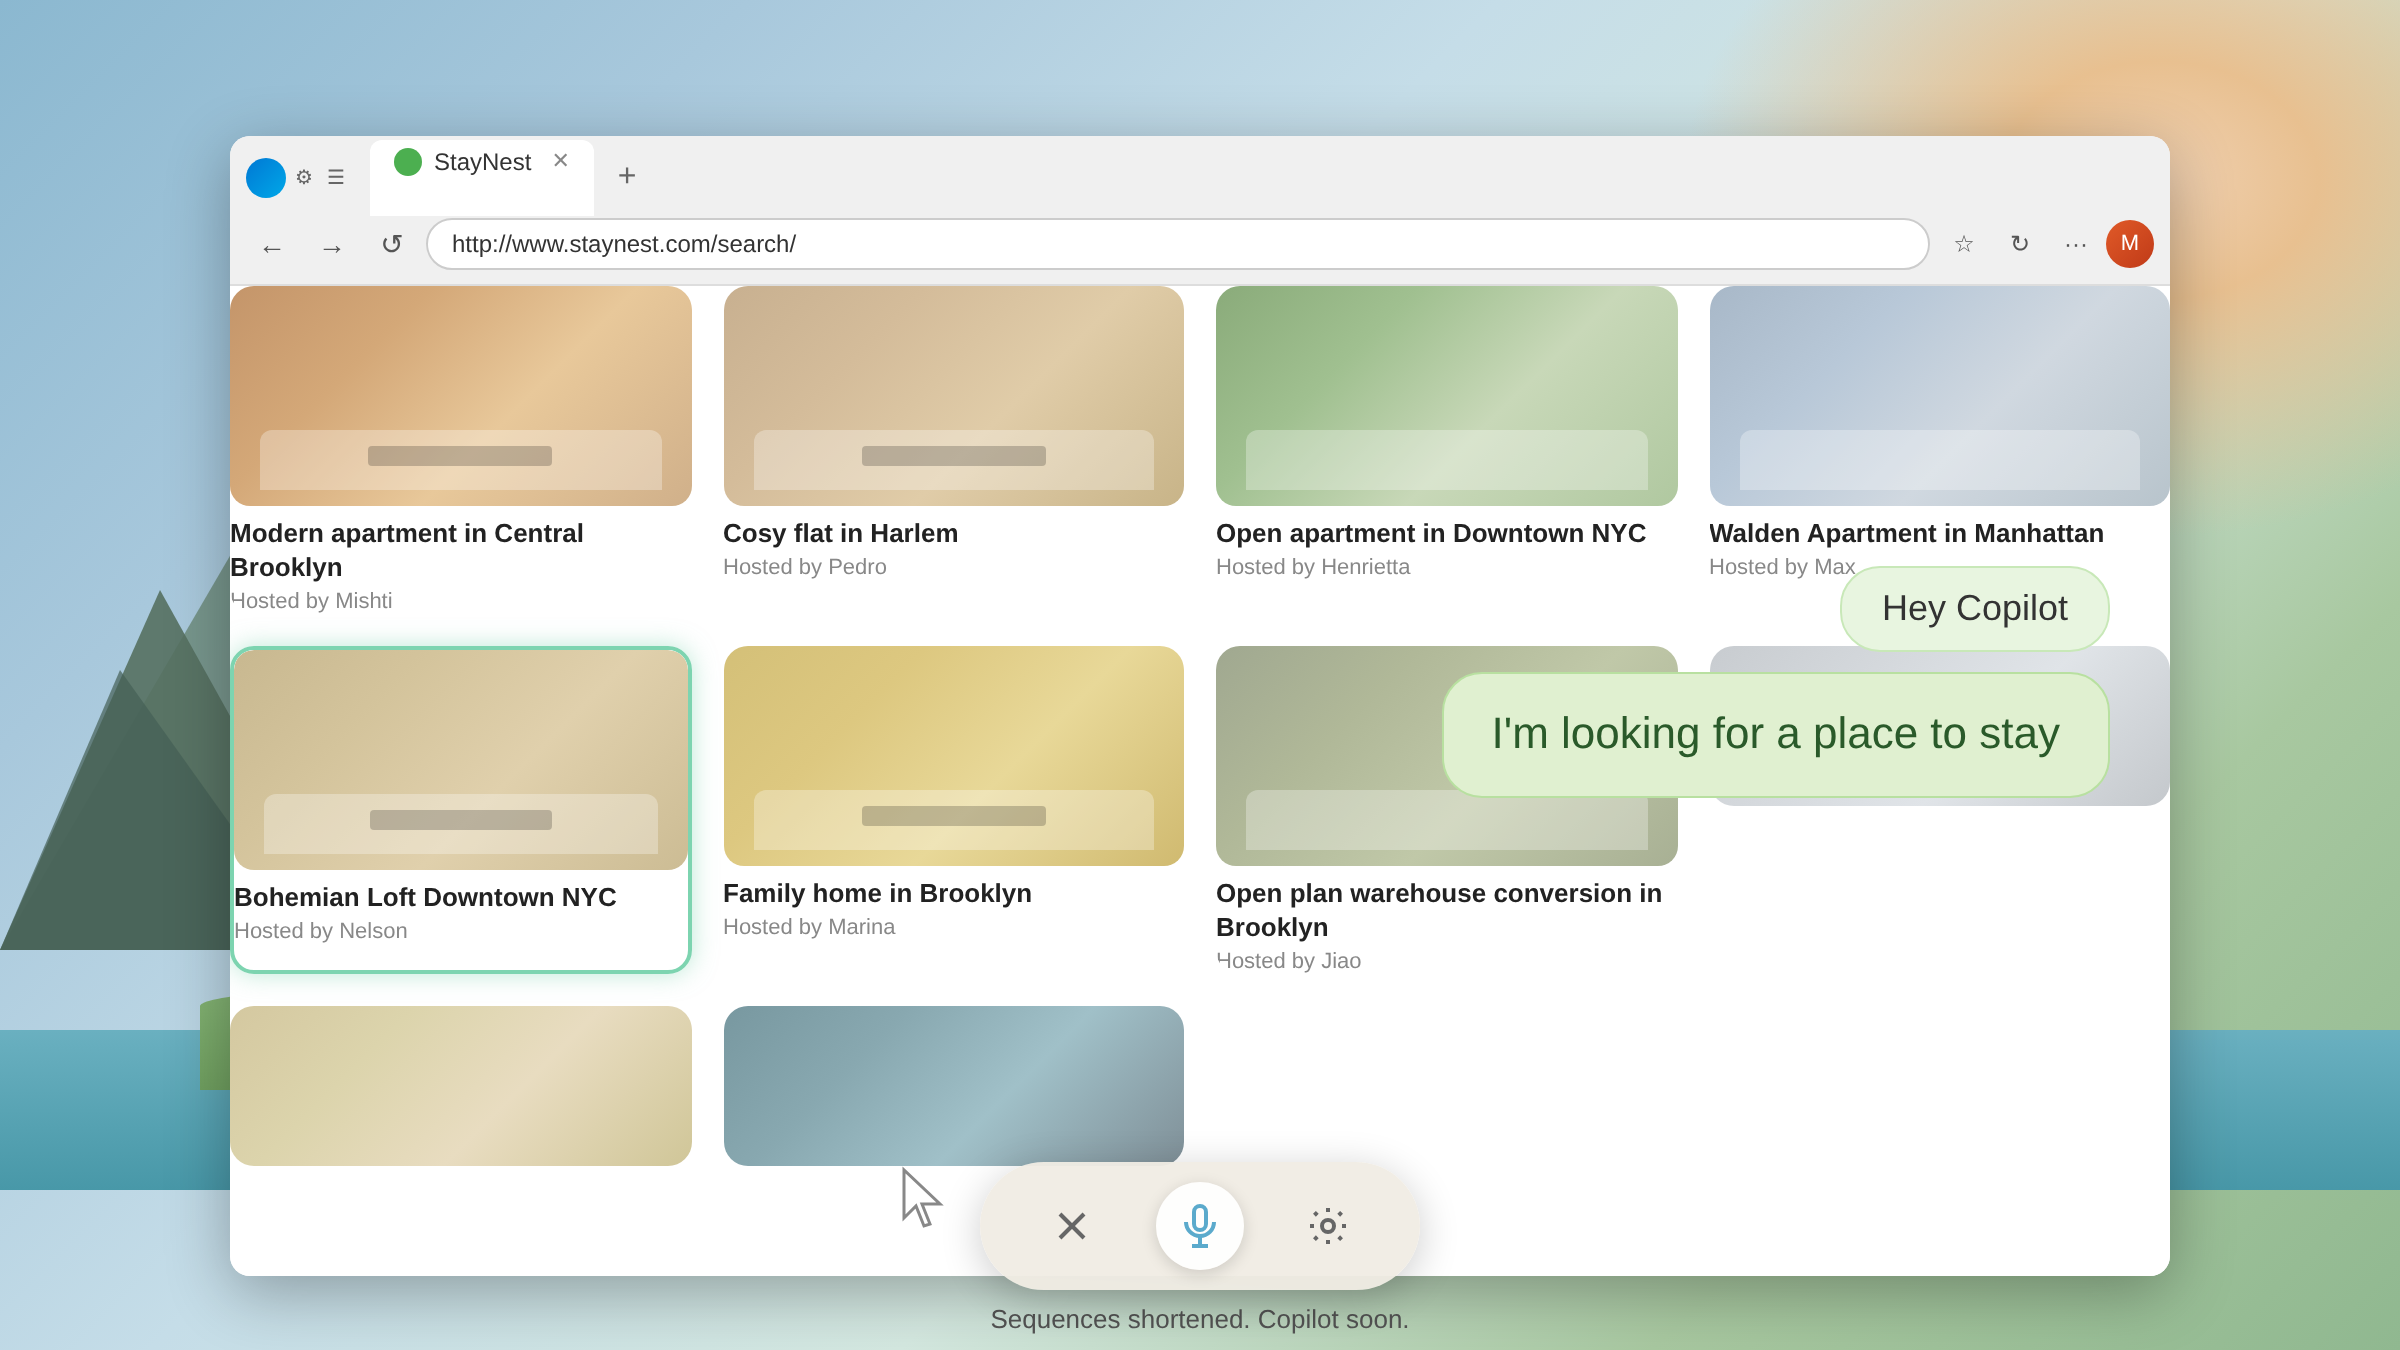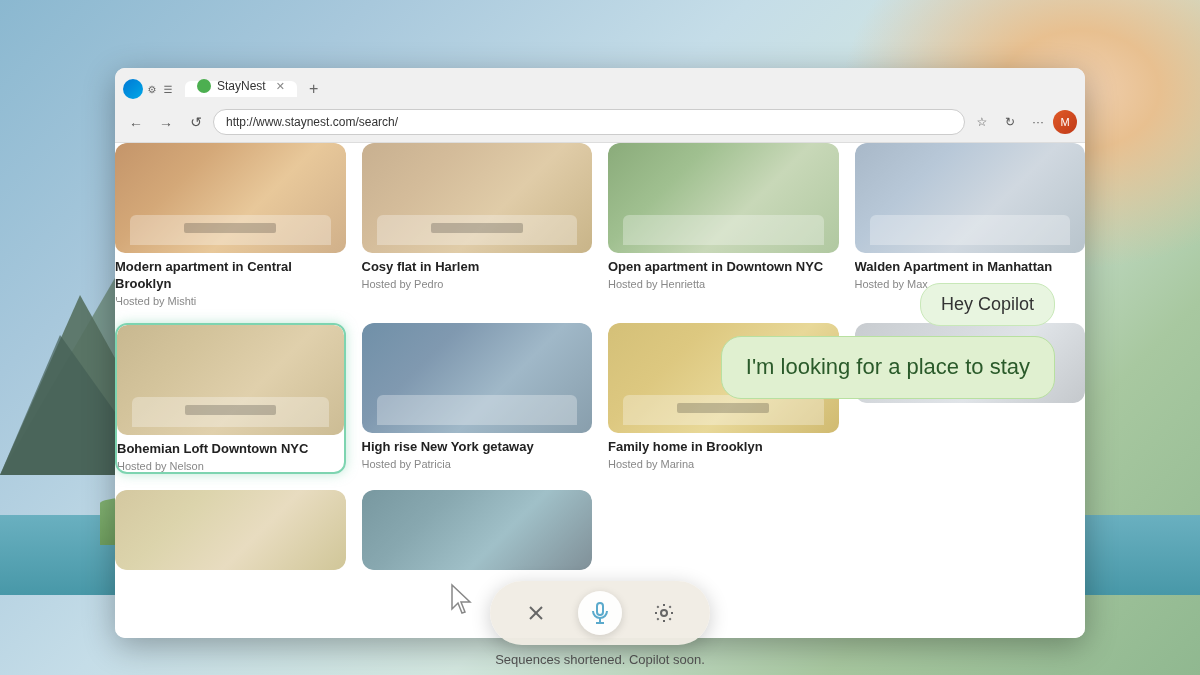--- a/index.html
+++ b/index.html
@@ -89,23 +89,23 @@
       color: #666;
     }
 
     .tab-active {
       background: #fff;
       border-radius: 6px 6px 0 0;
       padding: 4px 12px;
       font-size: 12px;
       color: #333;
       display: flex;
-      align-items: flex-end;
+      align-items: flex-start;
       gap: 6px;
-      height: 16px;
+      height: 38px;
     }
 
     .tab-favicon {
       width: 14px;
       height: 14px;
       background: #4CAF50;
       border-radius: 50%;
       display: inline-block;
     }
 
@@ -515,41 +515,41 @@
         <div class="listing-img">
           <div class="room-illustration room-bohemian">
             <div class="couch"></div>
             <div class="table"></div>
           </div>
         </div>
         <div class="listing-title">Bohemian Loft Downtown NYC</div>
         <div class="listing-host">Hosted by Nelson</div>
       </div>
 
-      <div class="listing-card">
-        <div class="listing-img">
-          <div class="room-illustration room-highrise">
-            <div class="couch"></div>
-          </div>
-        </div>
-        <div class="listing-title">High rise New York getaway</div>
-        <div class="listing-host">Hosted by Patricia</div>
-      </div>
 
       <div class="listing-card">
         <div class="listing-img">
           <div class="room-illustration room-family">
             <div class="couch"></div>
             <div class="table"></div>
           </div>
         </div>
         <div class="listing-title">Family home in Brooklyn</div>
         <div class="listing-host">Hosted by Marina</div>
       </div>
 
+      <div class="listing-card">
+        <div class="listing-img">
+          <div class="room-illustration room-warehouse">
+            <div class="couch"></div>
+          </div>
+        </div>
+        <div class="listing-title">Open plan warehouse conversion in Brooklyn</div>
+        <div class="listing-host">Hosted by Jiao</div>
+      </div>
 
       <div class="listing-card" style="height:80px;overflow:hidden;">
         <div class="listing-img" style="height:80px;">
           <div class="room-illustration room-bottom1"></div>
         </div>
       </div>
 
       <div class="listing-card" style="height:80px;overflow:hidden;">
         <div class="listing-img" style="height:80px;">
           <div class="room-illustration room-bottom2"></div>

